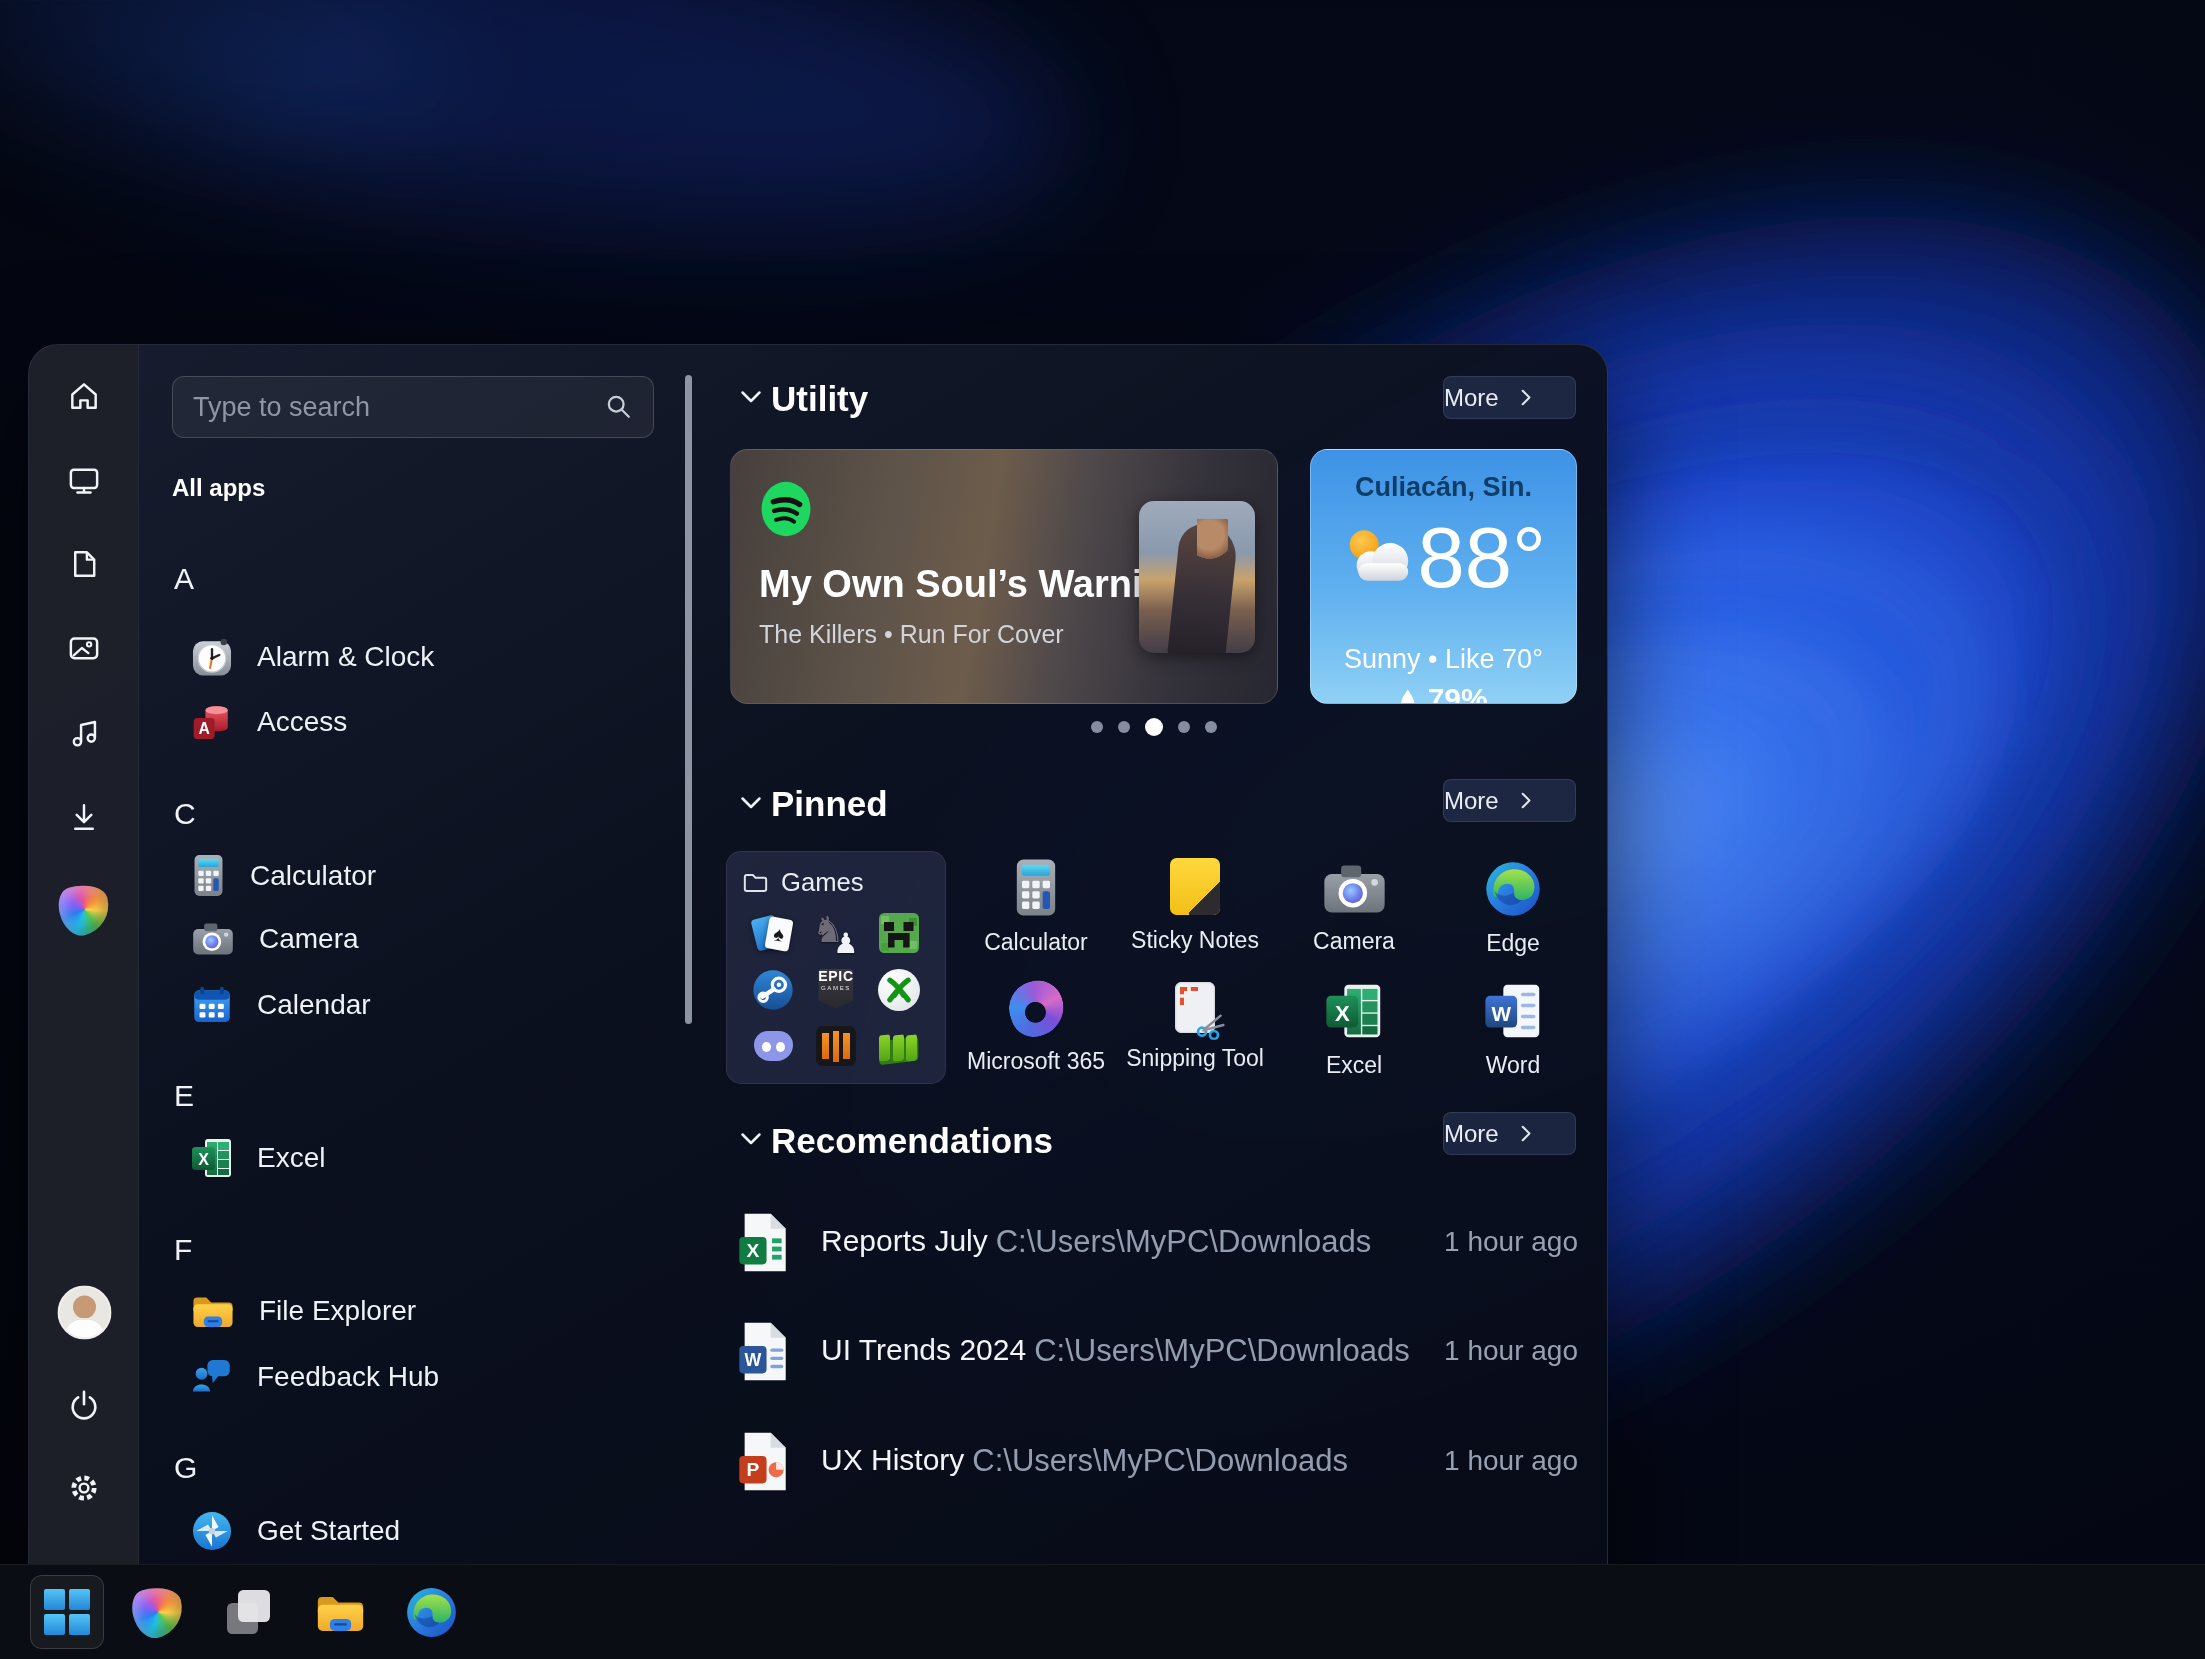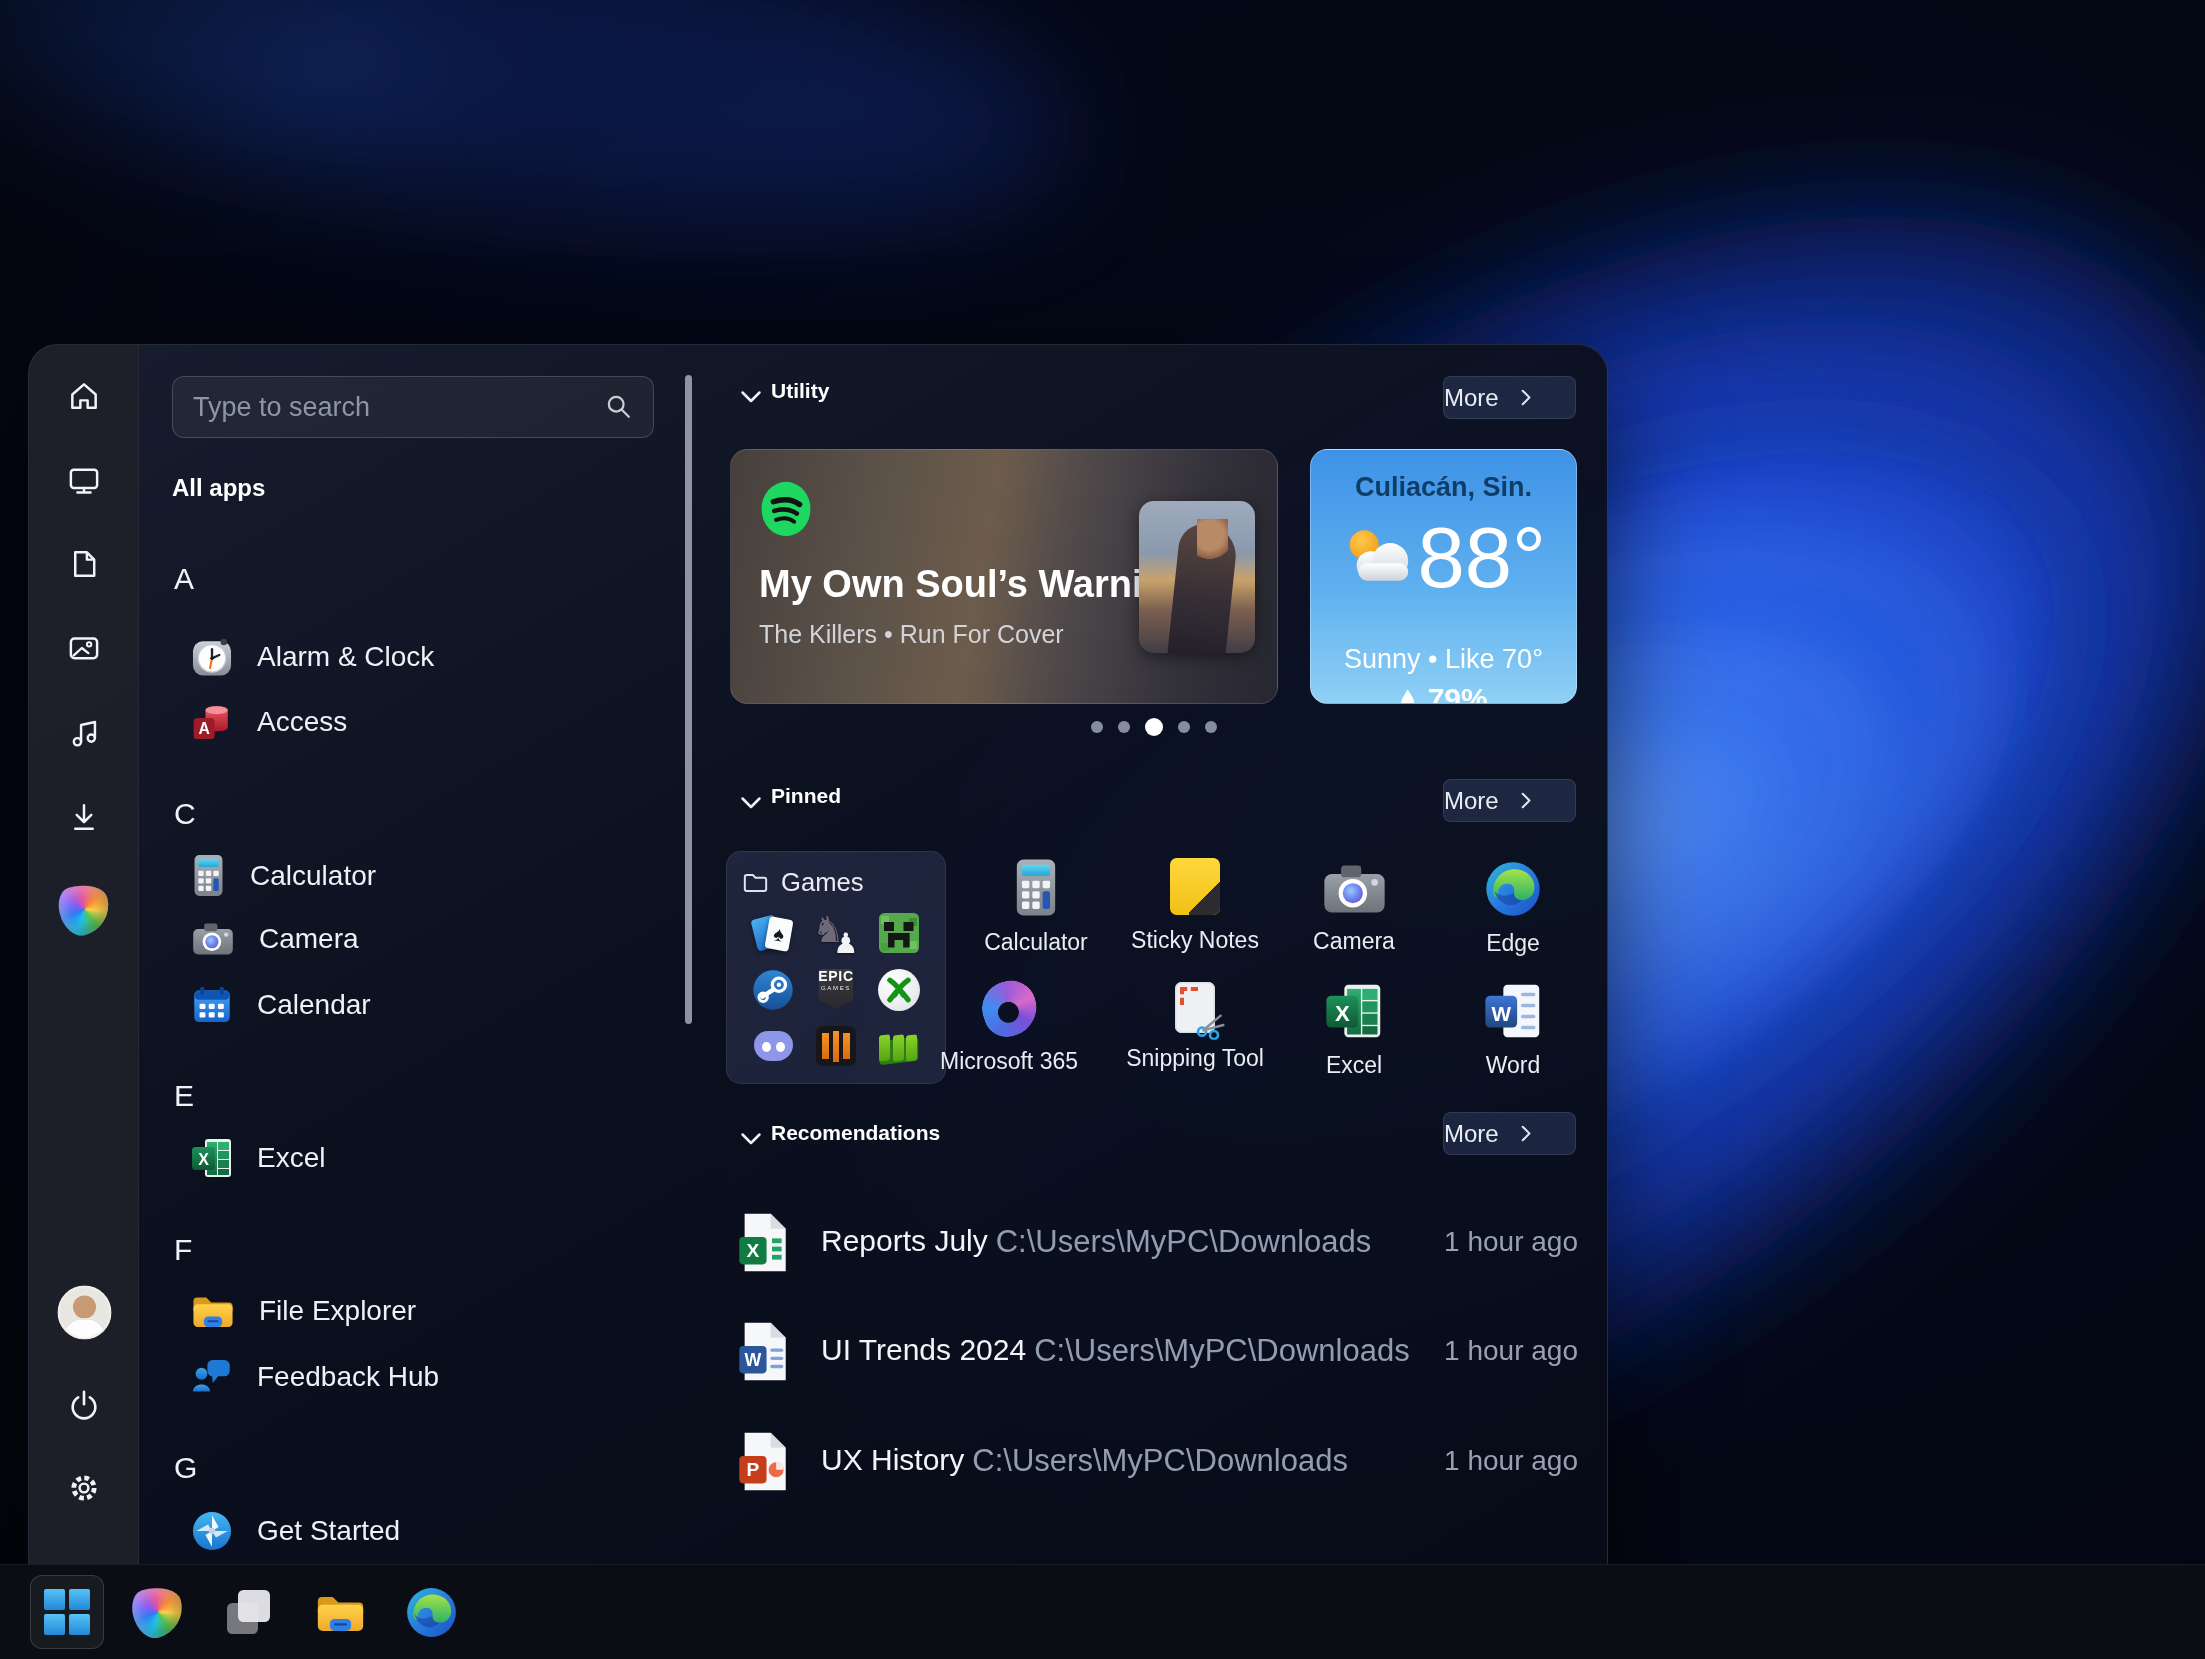--- a/index.html
+++ b/index.html
@@ -40,21 +40,21 @@
 
   
   .h-allapps{position:absolute;left:143px;top:129px;font-size:24px;font-weight:700;color:#fff}
   .letter{position:absolute;left:145px;font-size:30px;color:#f0f2f7}
   .app-row{position:absolute;left:162px;height:51px;display:flex;align-items:center;gap:24px;cursor:pointer}
   .app-label{font-size:28px;color:#eef1f6;white-space:nowrap}
   .scrollbar{position:absolute;left:656px;top:30px;width:6.7px;height:649px;border-radius:4px;
     background:#99a0ad;opacity:.92}
 
   
-  .sec-title{position:absolute;font-size:21px;font-weight:700;color:#fff}
+  .sec-title{position:absolute;font-size:35px;font-weight:700;color:#fff}
   .more-btn{position:absolute;width:133px;height:43px;border-radius:8px;cursor:pointer;
     background:rgba(52,66,104,.45);border:0.7px solid rgba(255,255,255,.1);
     display:flex;align-items:center;justify-content:flex-start;gap:20px;color:#e9ecf3;font-size:24px}
 
   
   .card-media{position:absolute;left:701px;top:104px;width:548px;height:255px;border-radius:17.5px;overflow:hidden;
     background:linear-gradient(100deg,#463f3c 0%,#5d5349 28%,#6d5c4b 46%,#4e484a 62%,#33313a 82%,#272731 100%);
     border:0.7px solid rgba(255,255,255,.12);cursor:pointer}
   .media-title{position:absolute;left:28px;top:113px;font-size:38px;font-weight:700;color:#fff;white-space:nowrap}
   .media-sub{position:absolute;left:28px;top:170px;font-size:25px;color:#d3d4da}
@@ -744,21 +744,21 @@
         <use href="#sy-camera"></use>
       </svg>
     <span class="tile-label">Camera</span>
   </div>
   <div class="tile" style="left:1410px;top:515px">
     <svg width="58" height="58" viewBox="0 0 100 100">
         <use href="#sy-edge"></use>
       </svg>
     <span class="tile-label">Edge</span>
   </div>
-  <div class="tile" style="left:906px;top:636px">
+  <div class="tile" style="left:933px;top:636px">
     <span class="m365"></span>
     <span class="tile-label">Microsoft 365</span>
   </div>
   <div class="tile" style="left:1092px;top:637px">
     <span class="snip">
         <span class="marks"></span>
         <svg width="32" height="30" viewBox="0 0 48 44">
           <use href="#sy-scissors"></use>
         </svg>
       </span>

